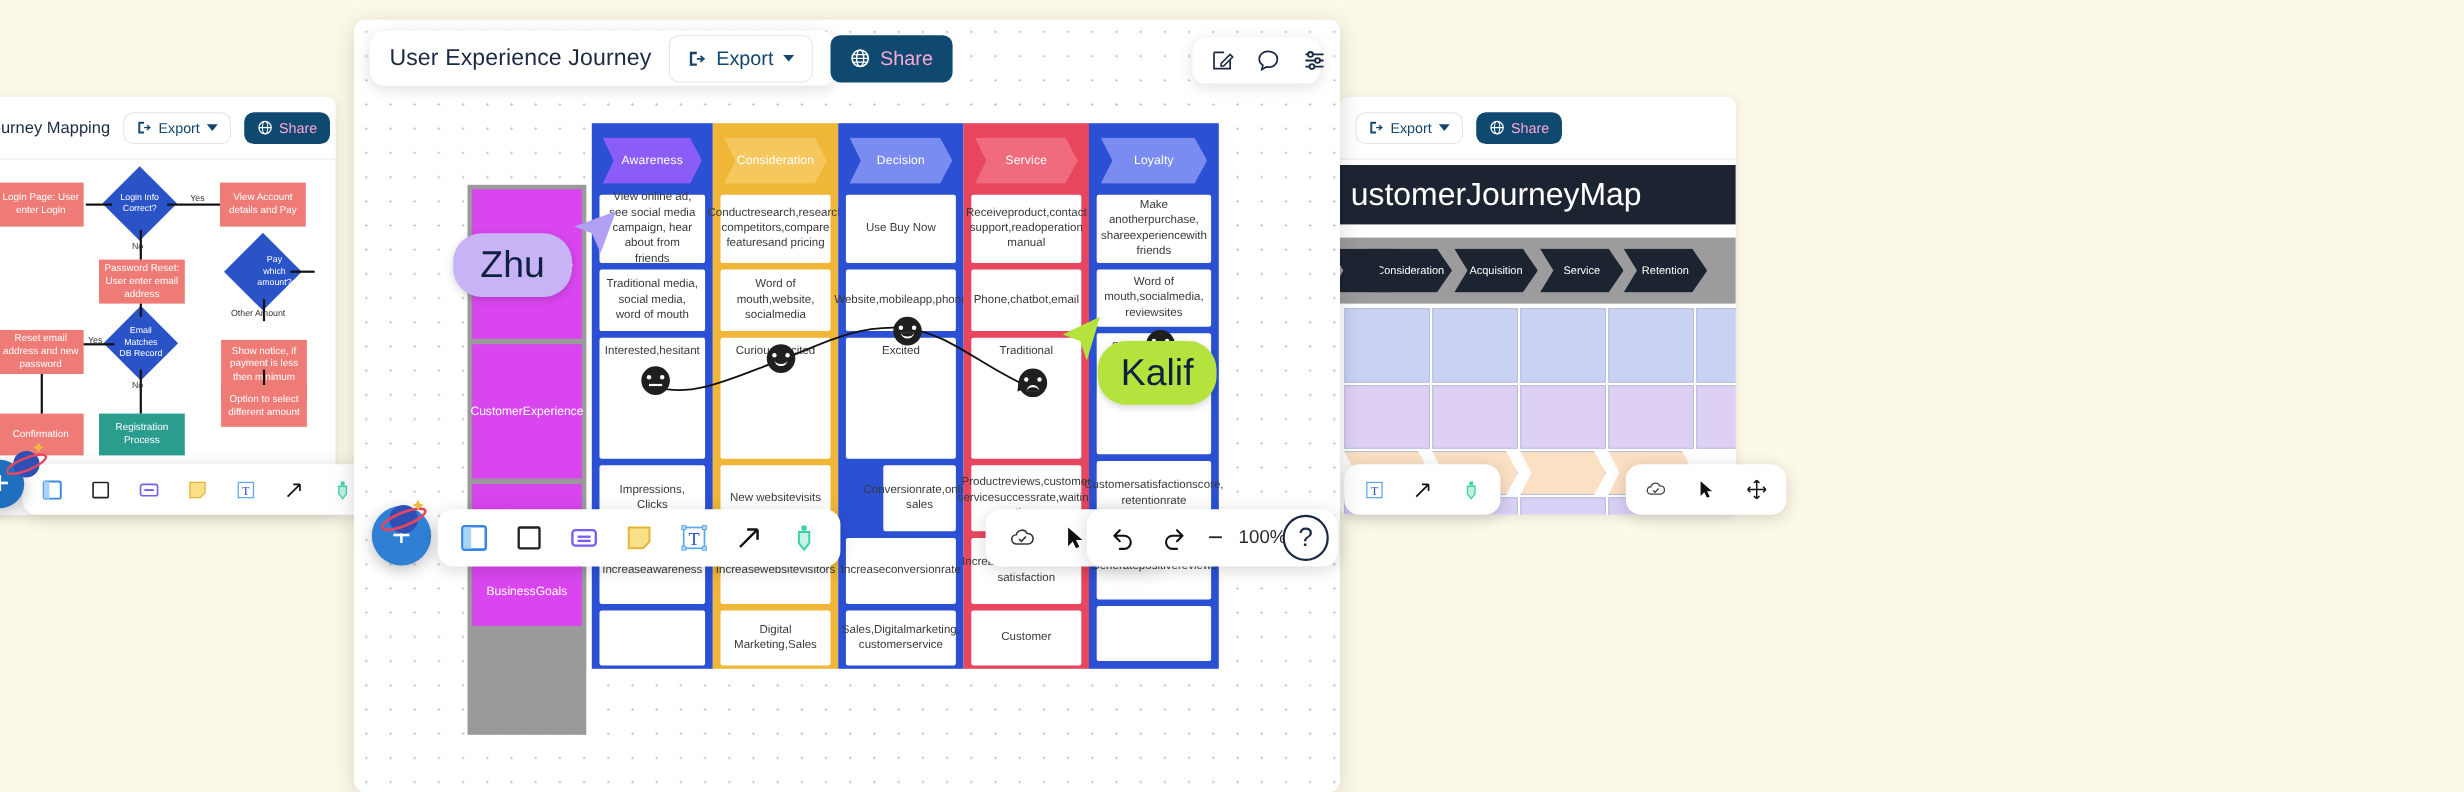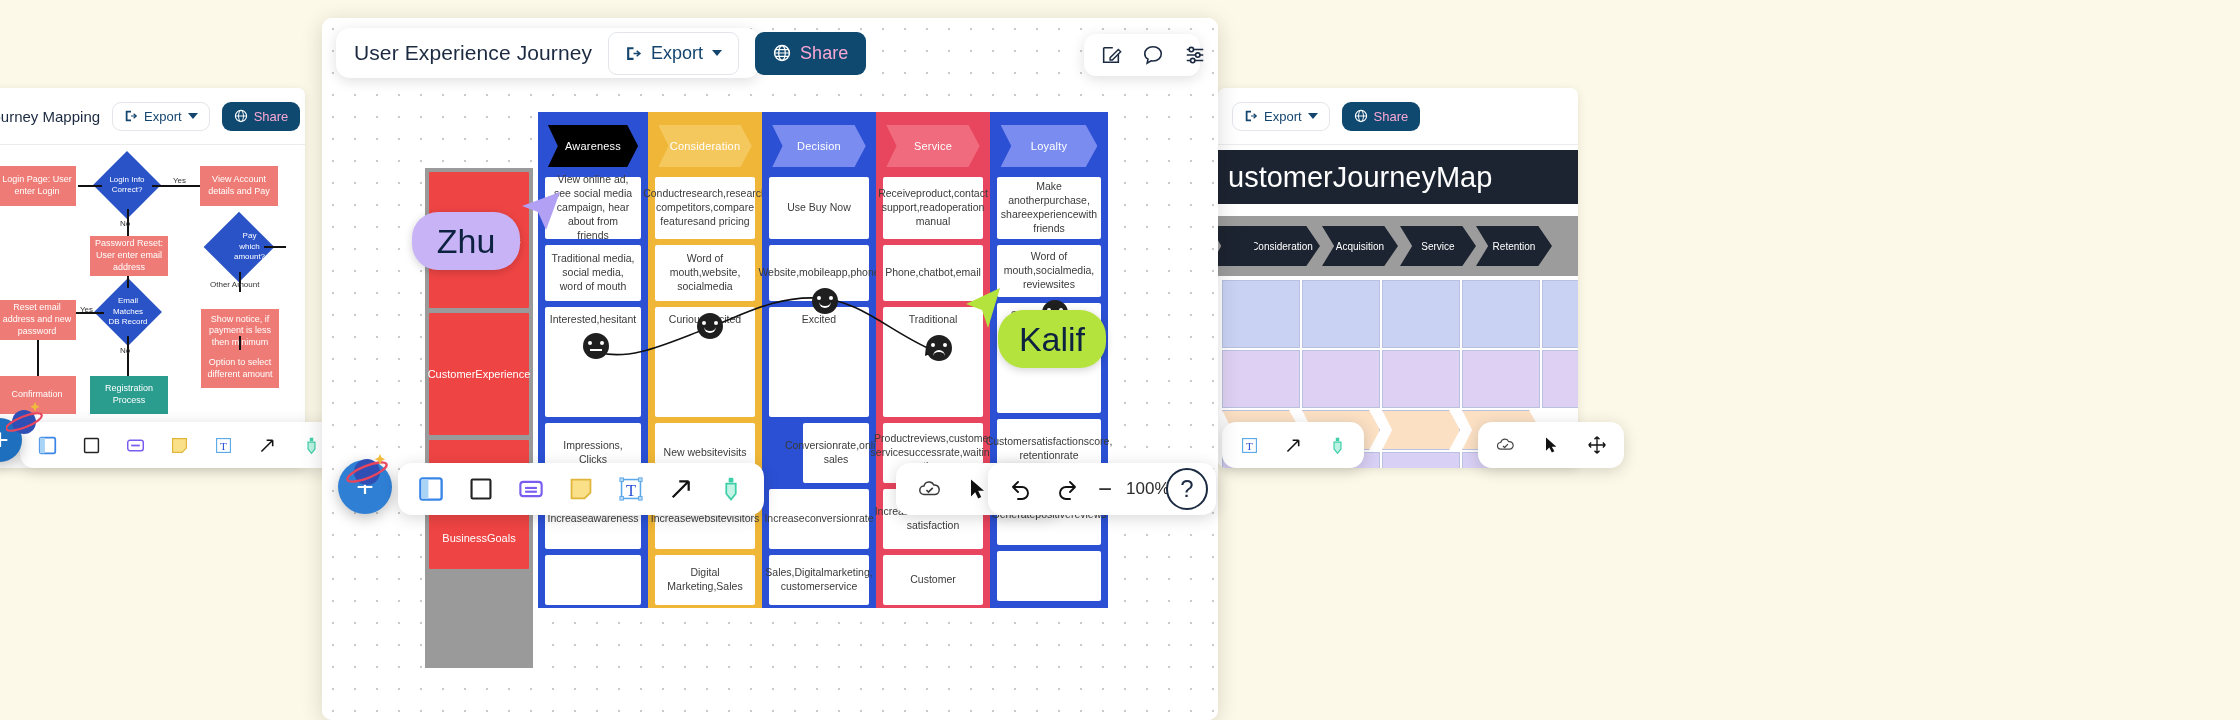--- a/index.html
+++ b/index.html
@@ -60,21 +60,21 @@
     clip-path: polygon(0 0, 88% 0, 100% 50%, 88% 100%, 0 100%, 11% 50%);
   }
   .cell {
     background:#fff; margin:3px 7px; border-radius:2px;
     display:flex; align-items:center; justify-content:center;
     text-align:center; font-size:10.5px; color:#3a3a3a; line-height:1.32;
     padding:4px 6px;
   }
   .rowlabels { display:flex; flex-direction:column; background:#9a9a9a; padding:4px; }
   .rowlabel {
-    background:#ef4444; color:#fff; font-size:11px;
+    background:#d946ef; color:#fff; font-size:11px;
     display:flex; align-items:center; justify-content:center; text-align:center;
     margin-bottom:5px; border-radius:1px;
   }
 
   
   .face { position:absolute; width:26px; height:26px; border-radius:50%; background:#1f1f1f; }
   .face::before { content:""; position:absolute; left:5px; top:8px; width:4px; height:4px; border-radius:50%; background:#fff; }
   .face::after  { content:""; position:absolute; right:5px; top:8px; width:4px; height:4px; border-radius:50%; background:#fff; }
   .mouth { position:absolute; left:7px; bottom:6px; width:12px; height:6px; border-bottom:2px solid #fff; border-radius:0 0 12px 12px; }
   .mouth.sad { border-bottom:none; border-top:2px solid #fff; border-radius:12px 12px 0 0; bottom:5px; }
@@ -404,21 +404,21 @@
     <div class="rowlabel" style="height:136px;">CustomerActions</div>
     <div class="rowlabel" style="height:122px;">CustomerExperience</div>
     <div class="rowlabel" style="height:62px;">KPIs</div>
     <div class="rowlabel" style="height:62px;">BusinessGoals</div>
   </div>
 
   <div class="jmap" style="left:538px; top:112px;">
 
     <div class="jcol" style="width:110px; background:#2b50d4;">
       <div class="jcol-head">
-        <div class="chev" style="background:#000000;">
+        <div class="chev" style="background:#8b5cf6;">
           <span>Awareness</span>
         </div>
       </div>
       <div class="cell" style="height:62px;">View online ad, see social media campaign, hear about from friends</div>
       <div class="cell" style="height:56px;">Traditional media, social media, word of mouth</div>
       <div class="cell" style="height:110px; align-items:flex-start; padding-top:6px;">Interested,hesitant</div>
       <div class="cell" style="height:60px;">Impressions, Clicks</div>
       <div class="cell" style="height:60px;">Increaseawareness</div>
       <div class="cell" style="height:50px;"></div>
     </div>

